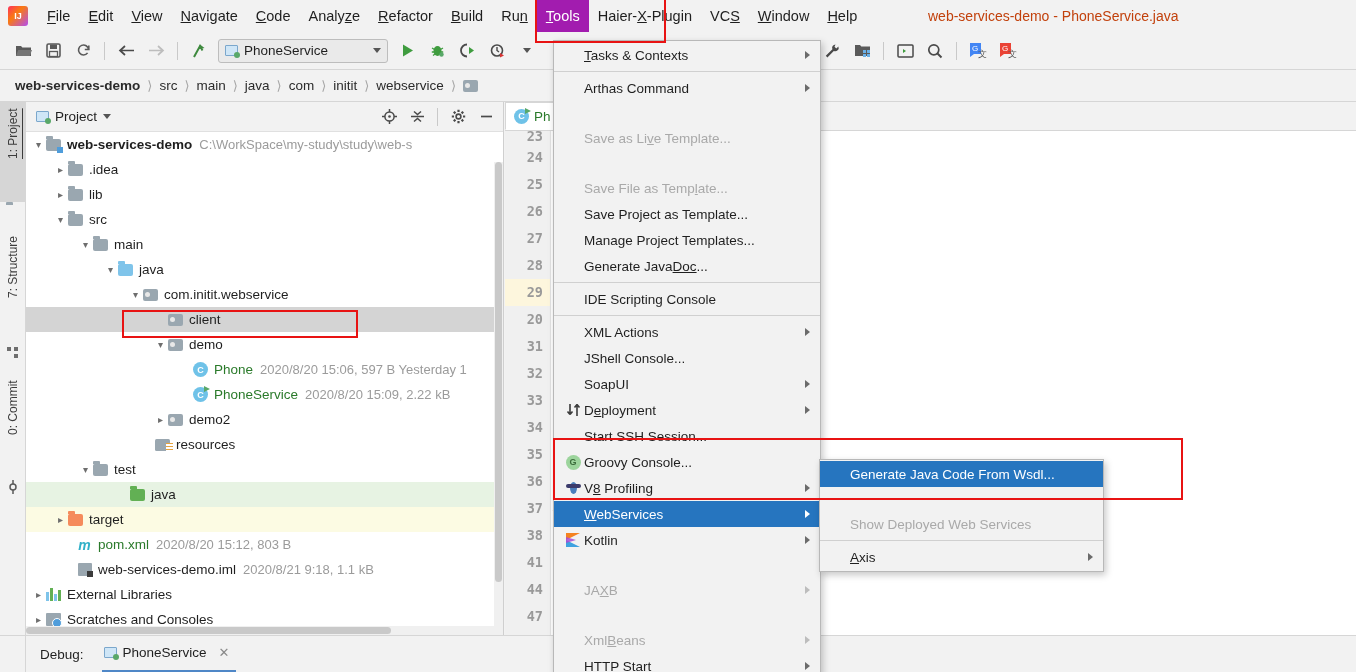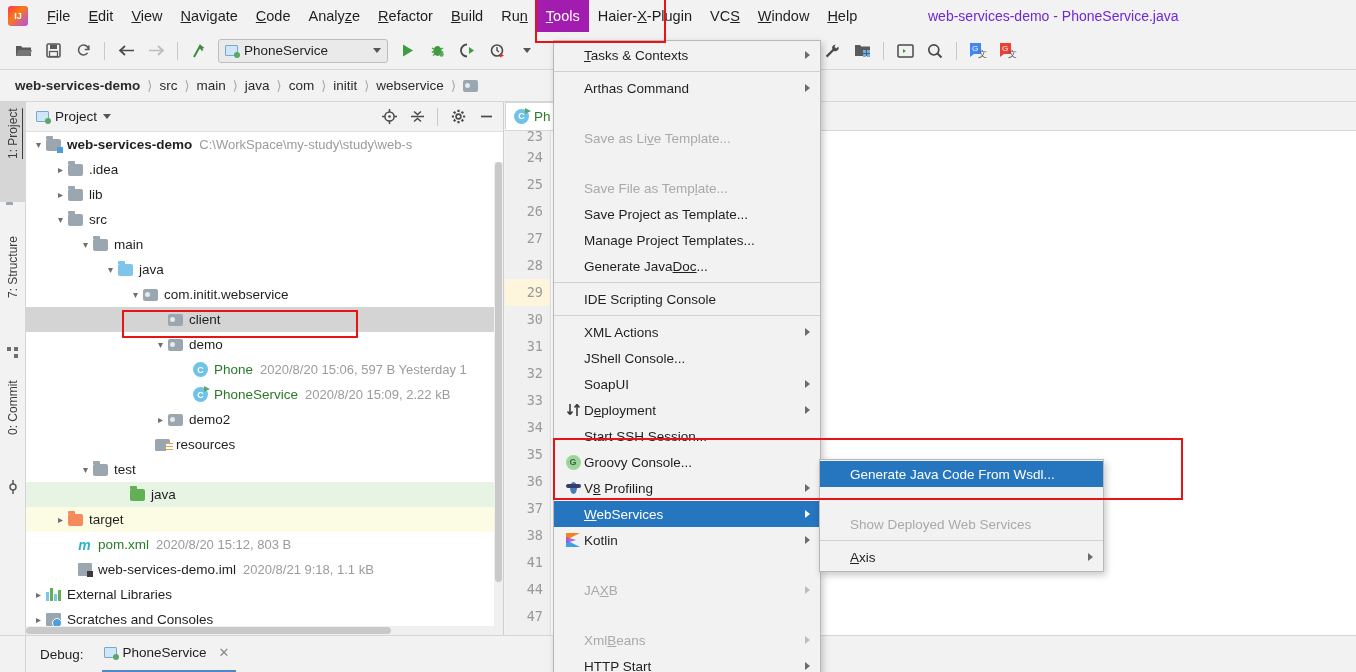--- a/index.html
+++ b/index.html
@@ -33,21 +33,21 @@
   }
   .menubar { display:flex; align-items:center; height:32px; }
   .menu-item {
     padding:4px 9px; font-size:14.5px; color:#1f1f1f; height:26px;
     display:flex; align-items:center; white-space:nowrap; cursor:default;
   }
   .menu-item.active { background:#a21caf; color:#ffffff; height:32px; border-radius:0; padding-top:6px; padding-bottom:6px;}
   .menu-item .ul { text-decoration:underline; text-underline-offset:2px;}
   .win-title {
     position:absolute; left:928px; top:0; height:32px;
-    display:flex; align-items:center; font-size:14px; color:#6d28d9;
+    display:flex; align-items:center; font-size:14px; color:#c2410c;
     white-space:nowrap;
   }
 
   
   .toolbar {
     position:absolute; left:0; top:32px; width:1356px; height:38px;
     background:#f2f2f2; display:flex; align-items:center;
     border-bottom:1px solid #d6d6d6;
   }
   .tb-ico {
@@ -145,21 +145,21 @@
   .etab {
     height:28px; display:flex; align-items:center; gap:5px; padding:0 8px;
     background:#fff; border:1px solid #d6d6d6; border-bottom:1px solid #fff;
     font-size:13.5px; color:#1f1f1f;
   }
   .gutter {
     position:absolute; left:0; top:29px; width:46px; height:504px;
     background:#f0f0f0; border-right:1px solid #e3e3e3;
   }
   .gline { height:27px; text-align:right; padding-right:7px; color:#999; font-size:13.5px;
-           font-family:"DejaVu Sans Mono", monospace; line-height:27px;}
+           font-family:"DejaVu Sans Mono", monospace; line-height:27px;font-weight:bold;}
   .gline.hi { background:#fdf6dd; }
   .code {
     position:absolute; left:47px; top:29px; width:804px; height:504px;
     overflow:hidden; font-family:"DejaVu Sans Mono", monospace; font-size:14px;
     line-height:27px; white-space:pre; color:#1a1a1a;
   }
   .code .ln { height:27px; white-space:pre; }
   .s-str { color:#067d17; font-weight:bold; }
   .s-meth { color:#7a7a7a; }
   .squiggle { border-bottom:2px dotted #c7c7c7; }
@@ -656,21 +656,21 @@
     </div>
 
     <div class="gutter">
       <div class="gline" style="height:13px;line-height:10px;overflow:hidden">23</div>
       <div class="gline">24</div>
       <div class="gline">25</div>
       <div class="gline">26</div>
       <div class="gline">27</div>
       <div class="gline">28</div>
       <div class="gline hi">29</div>
-      <div class="gline">30</div>
+      <div class="gline">20</div>
       <div class="gline">31</div>
       <div class="gline">32</div>
       <div class="gline">33</div>
       <div class="gline">34</div>
       <div class="gline">35</div>
       <div class="gline">36</div>
       <div class="gline">37</div>
       <div class="gline">38</div>
       <div class="gline">41</div>
       <div class="gline">44</div>

